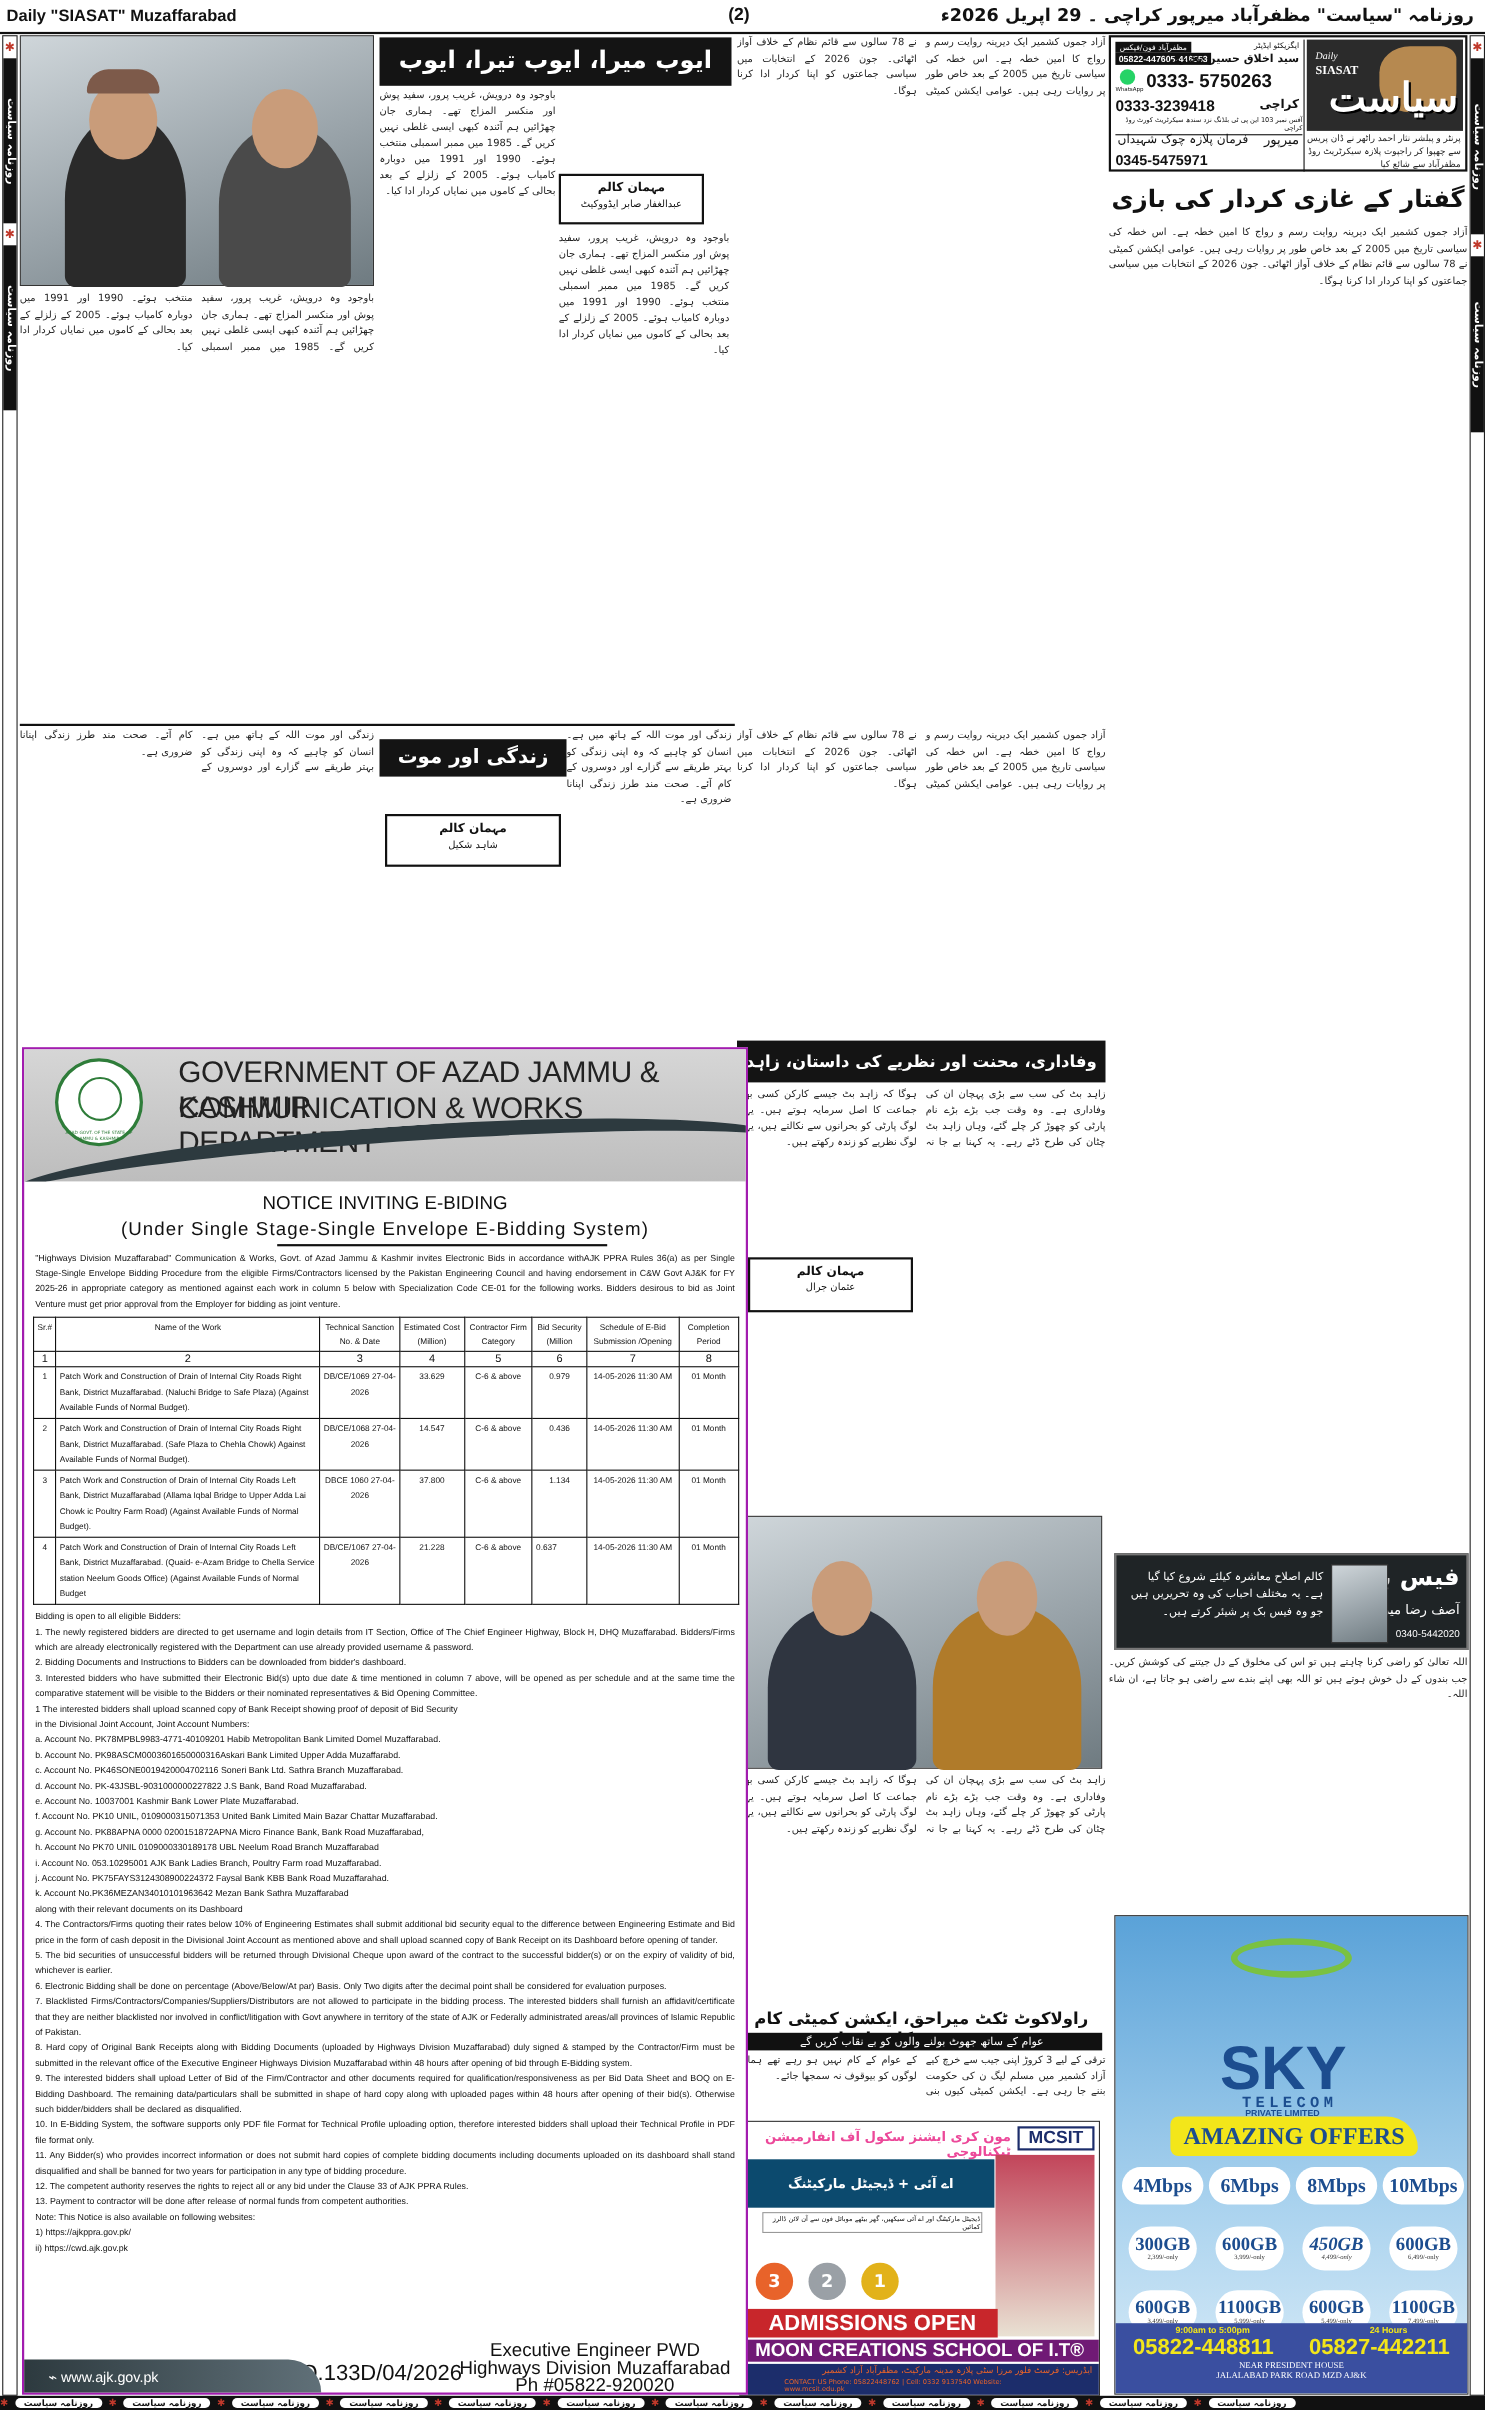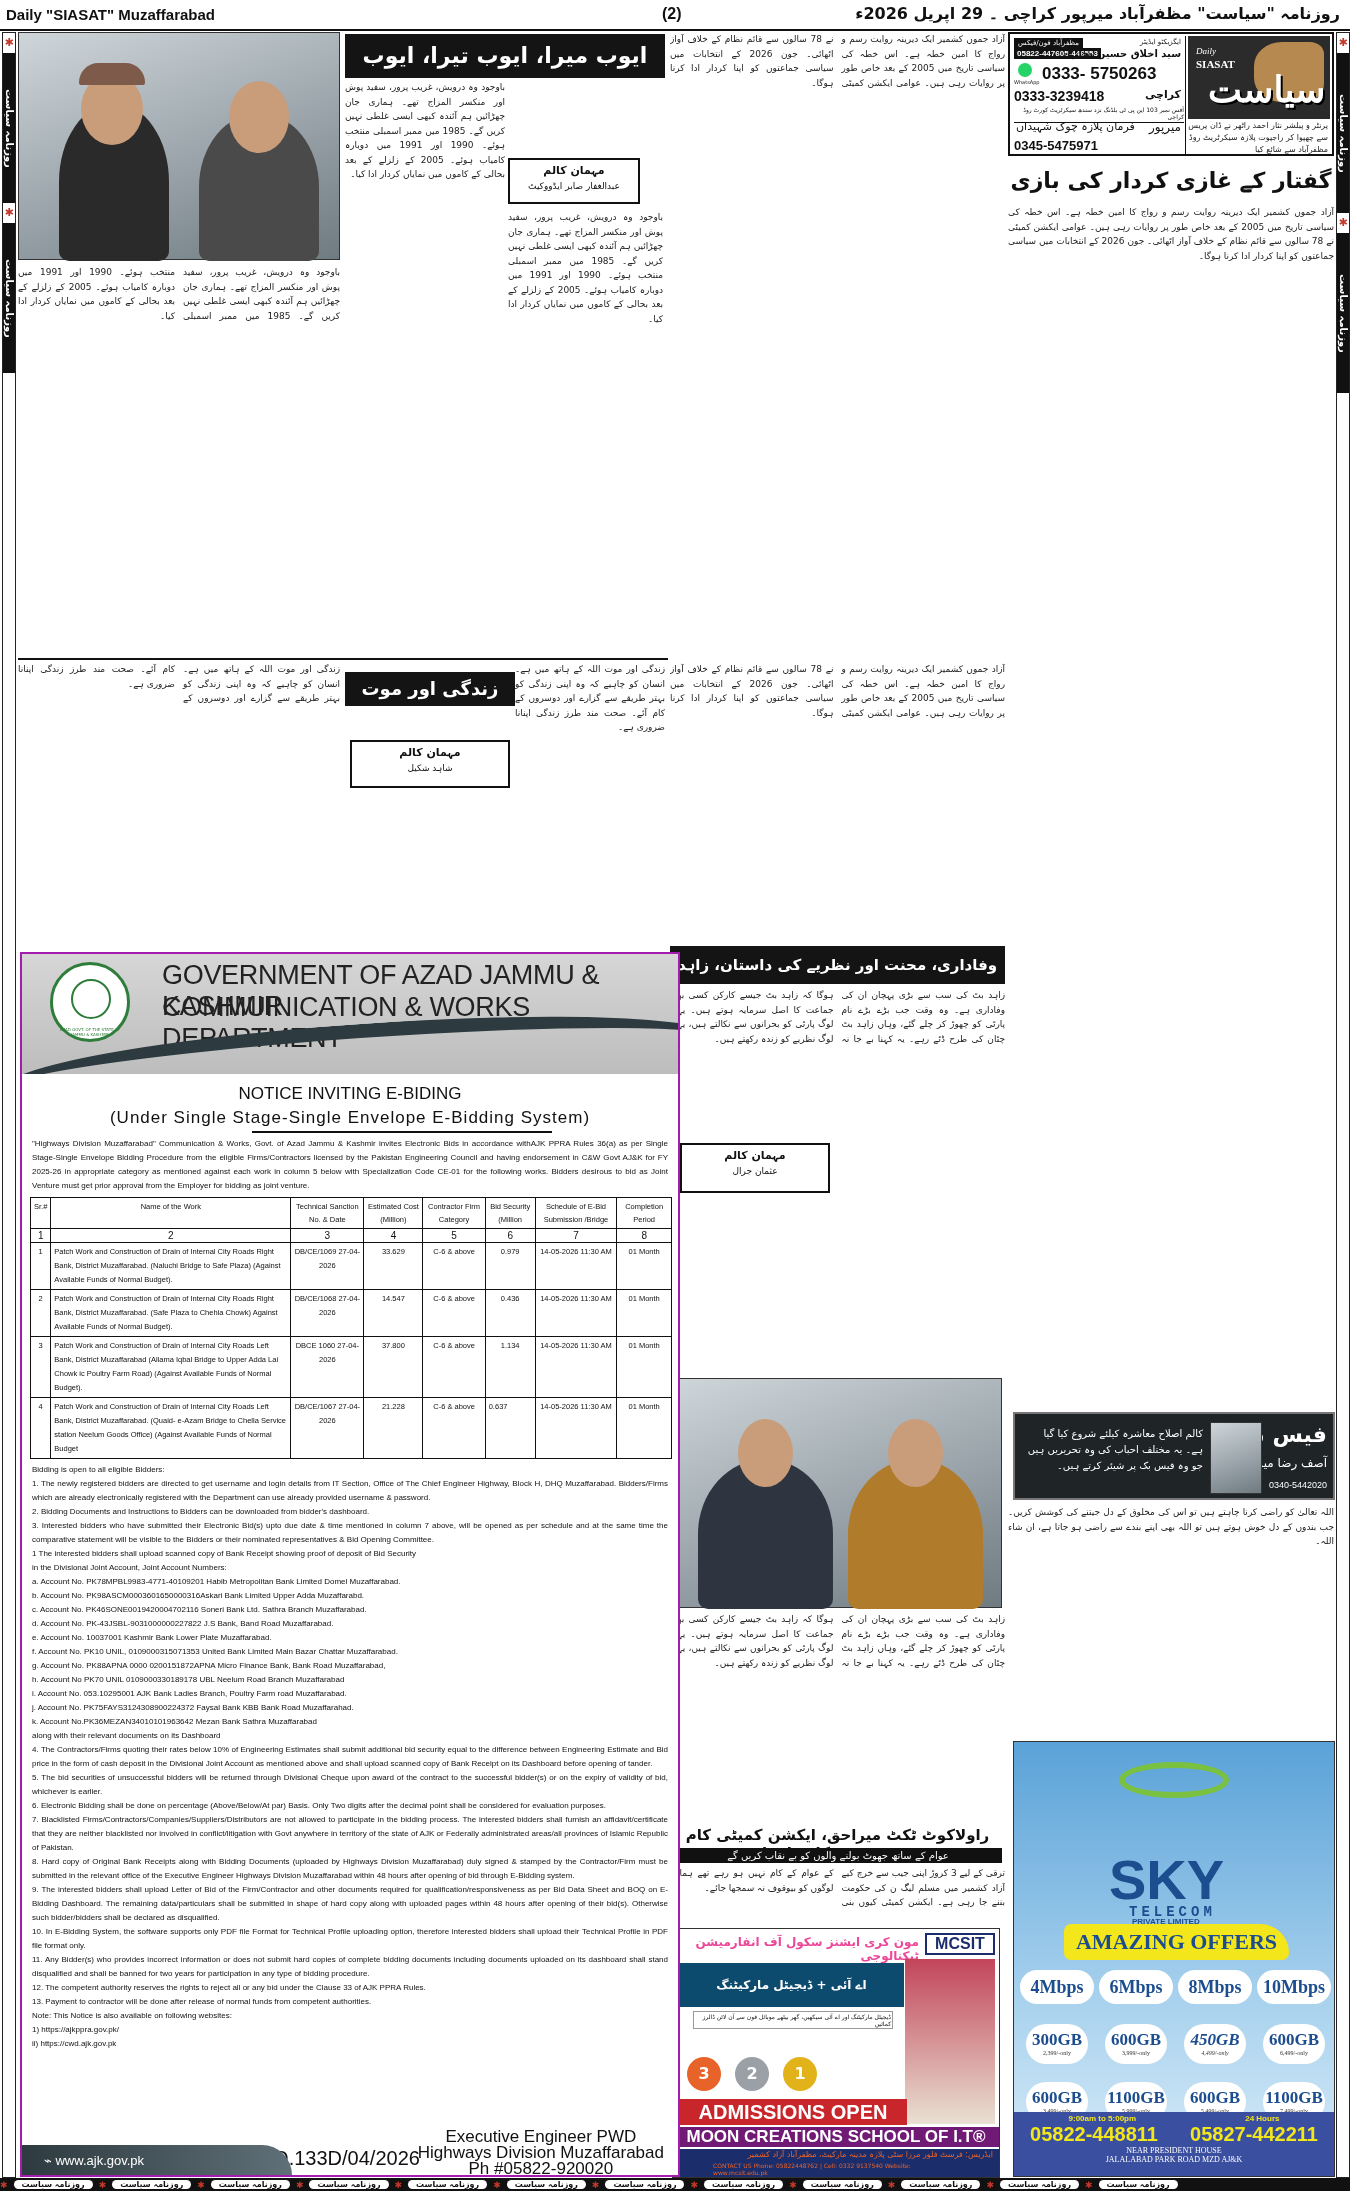--- a/index.html
+++ b/index.html
@@ -260,21 +260,21 @@
   <p class="ptext">"Highways Division Muzaffarabad" Communication &amp; Works, Govt. of Azad Jammu &amp; Kashmir invites Electronic Bids in accordance withAJK PPRA Rules 36(a) as per Single Stage-Single Envelope Bidding Procedure from the eligible Firms/Contractors licensed by the Pakistan Engineering Council and having endorsement in C&amp;W Govt AJ&amp;K for FY 2025-26 in appropriate category as mentioned against each work in column 5 below with Specialization Code CE-01 for the following works. Bidders desirous to bid as Joint Venture must get prior approval from the Employer for bidding as joint venture.</p>
   <table class="bids">
     <thead>
       <tr id="thead-row">
           <th>Sr.#</th>
           <th style="width: 240px;">Name of the Work</th>
           <th>Technical Sanction No. &amp; Date</th>
           <th>Estimated Cost (Million)</th>
           <th>Contractor Firm Category</th>
           <th>Bid Security (Million</th>
-          <th>Schedule of E-Bid Submission /Bridge</th>
+          <th>Schedule of E-Bid Submission /Opening</th>
           <th>Completion Period</th>
         </tr>
       <tr class="num" id="num-row">
           <td>1</td>
           <td>2</td>
           <td>3</td>
           <td>4</td>
           <td>5</td>
           <td>6</td>
           <td>7</td>

